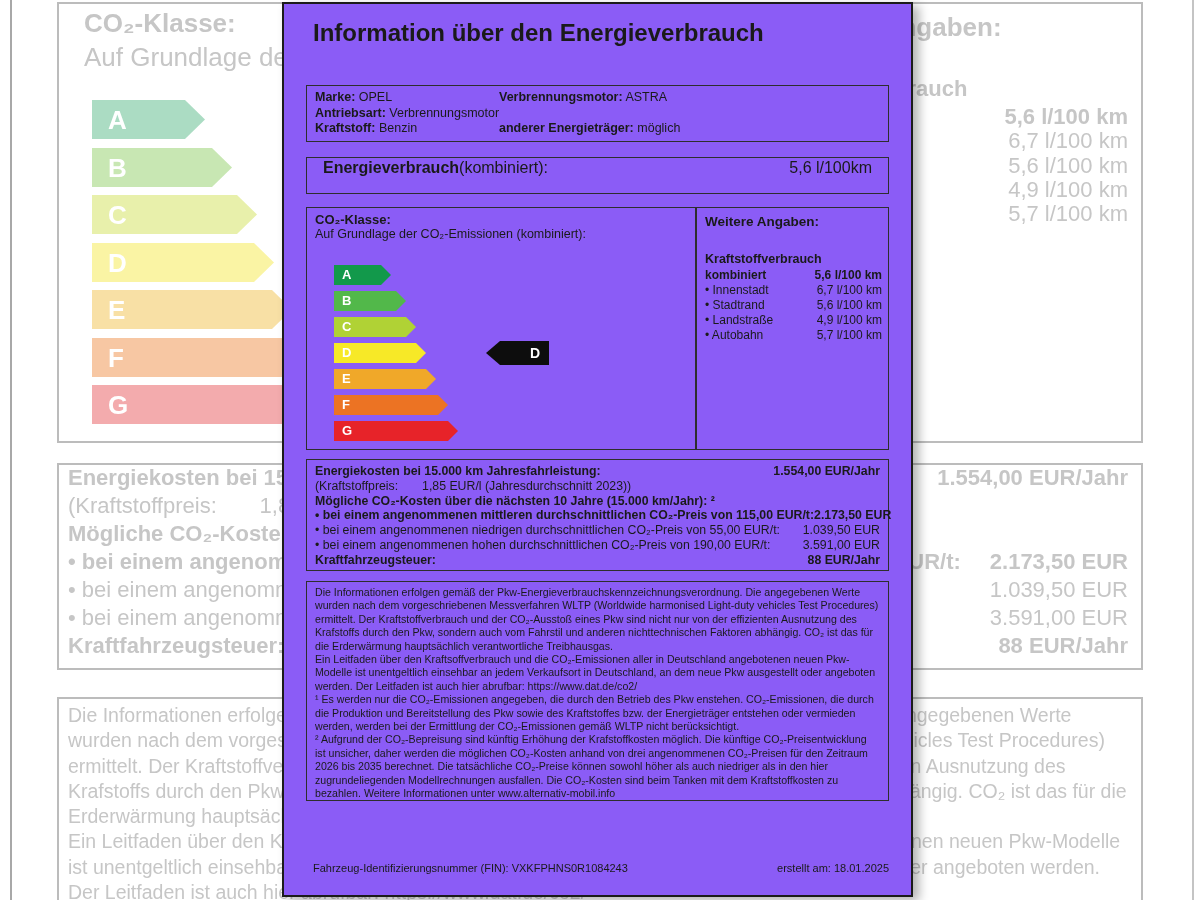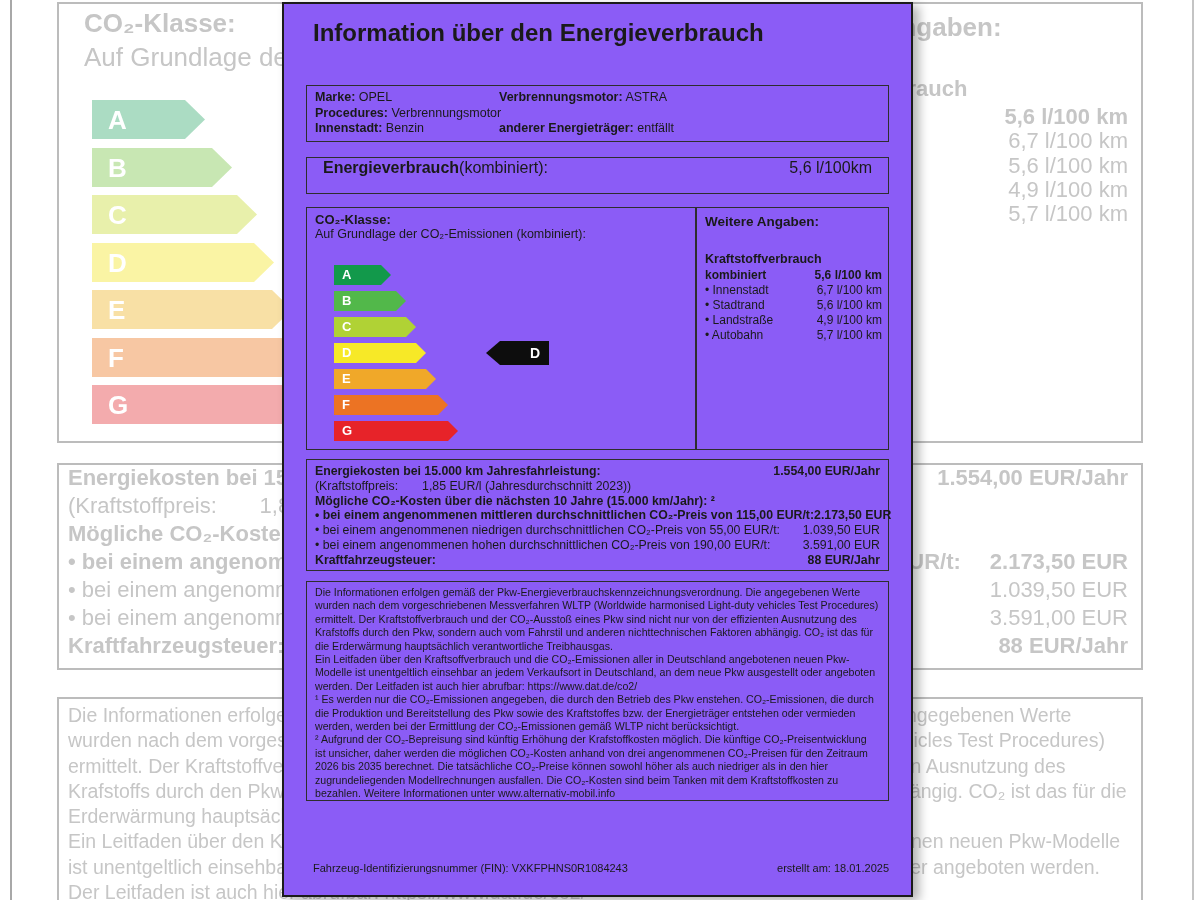--- a/index.html
+++ b/index.html
@@ -155,27 +155,27 @@
 
 <div id="card" class="abs">
 
   <div id="card-title" class="abs">
     <div class="nw">Information über den Energieverbrauch</div>
   </div>
 
   <div id="vehicle-box" class="abs cbox">
     <div id="vehicle-left" class="abs">
       <div class="nw"><span class="b">Marke:</span> <span>OPEL</span></div>
-      <div class="nw"><span class="b">Procedures:</span> <span>Verbrennungsmotor</span></div>
-      <div class="nw"><span class="b">Innenstadt:</span> <span>Benzin</span></div>
+      <div class="nw"><span class="b">Antriebsart:</span> <span>Verbrennungsmotor</span></div>
+      <div class="nw"><span class="b">Kraftstoff:</span> <span>Benzin</span></div>
     </div>
     <div id="vehicle-right" class="abs">
       <div class="nw"><span class="b">Verbrennungsmotor:</span> <span>ASTRA</span></div>
       <div class="nw">&nbsp;</div>
-      <div class="nw"><span class="b">anderer Energieträger:</span> <span>entfällt</span></div>
+      <div class="nw"><span class="b">anderer Energieträger:</span> <span>möglich</span></div>
     </div>
   </div>
 
   <div id="energy-box" class="abs cbox">
     <div class="row">
       <span class="nw"><span class="b">Energieverbrauch</span><span>(kombiniert):</span></span>
       <span class="nw">5,6 l/100km</span>
     </div>
   </div>
 

